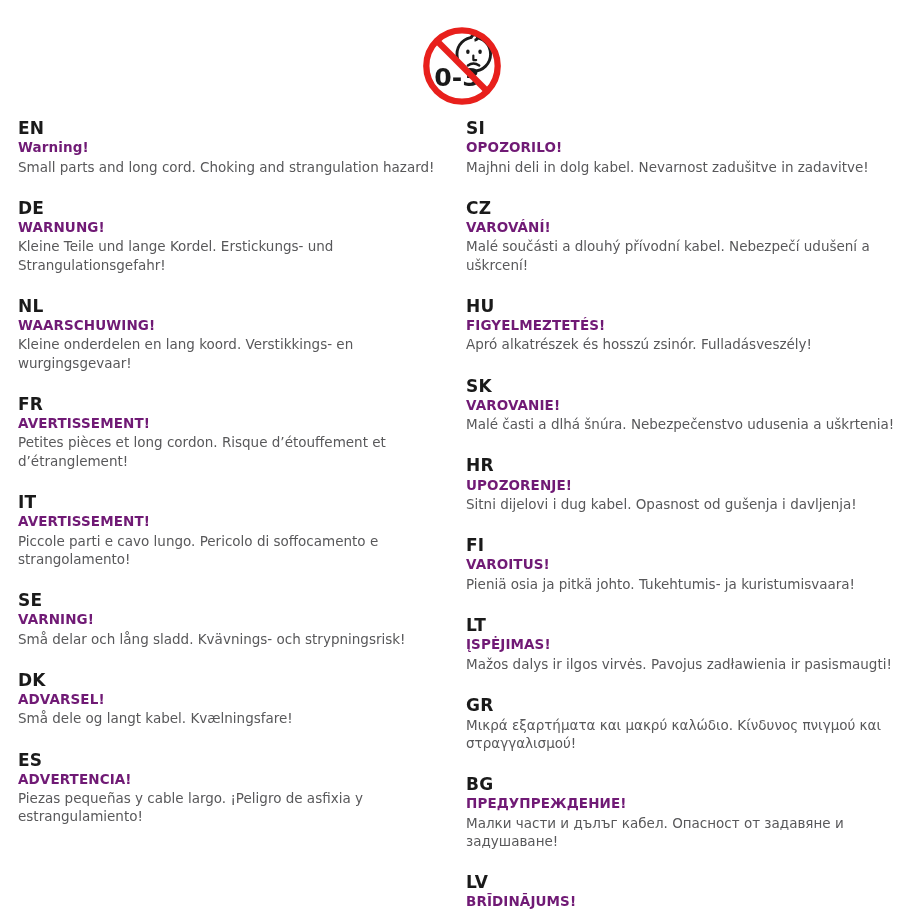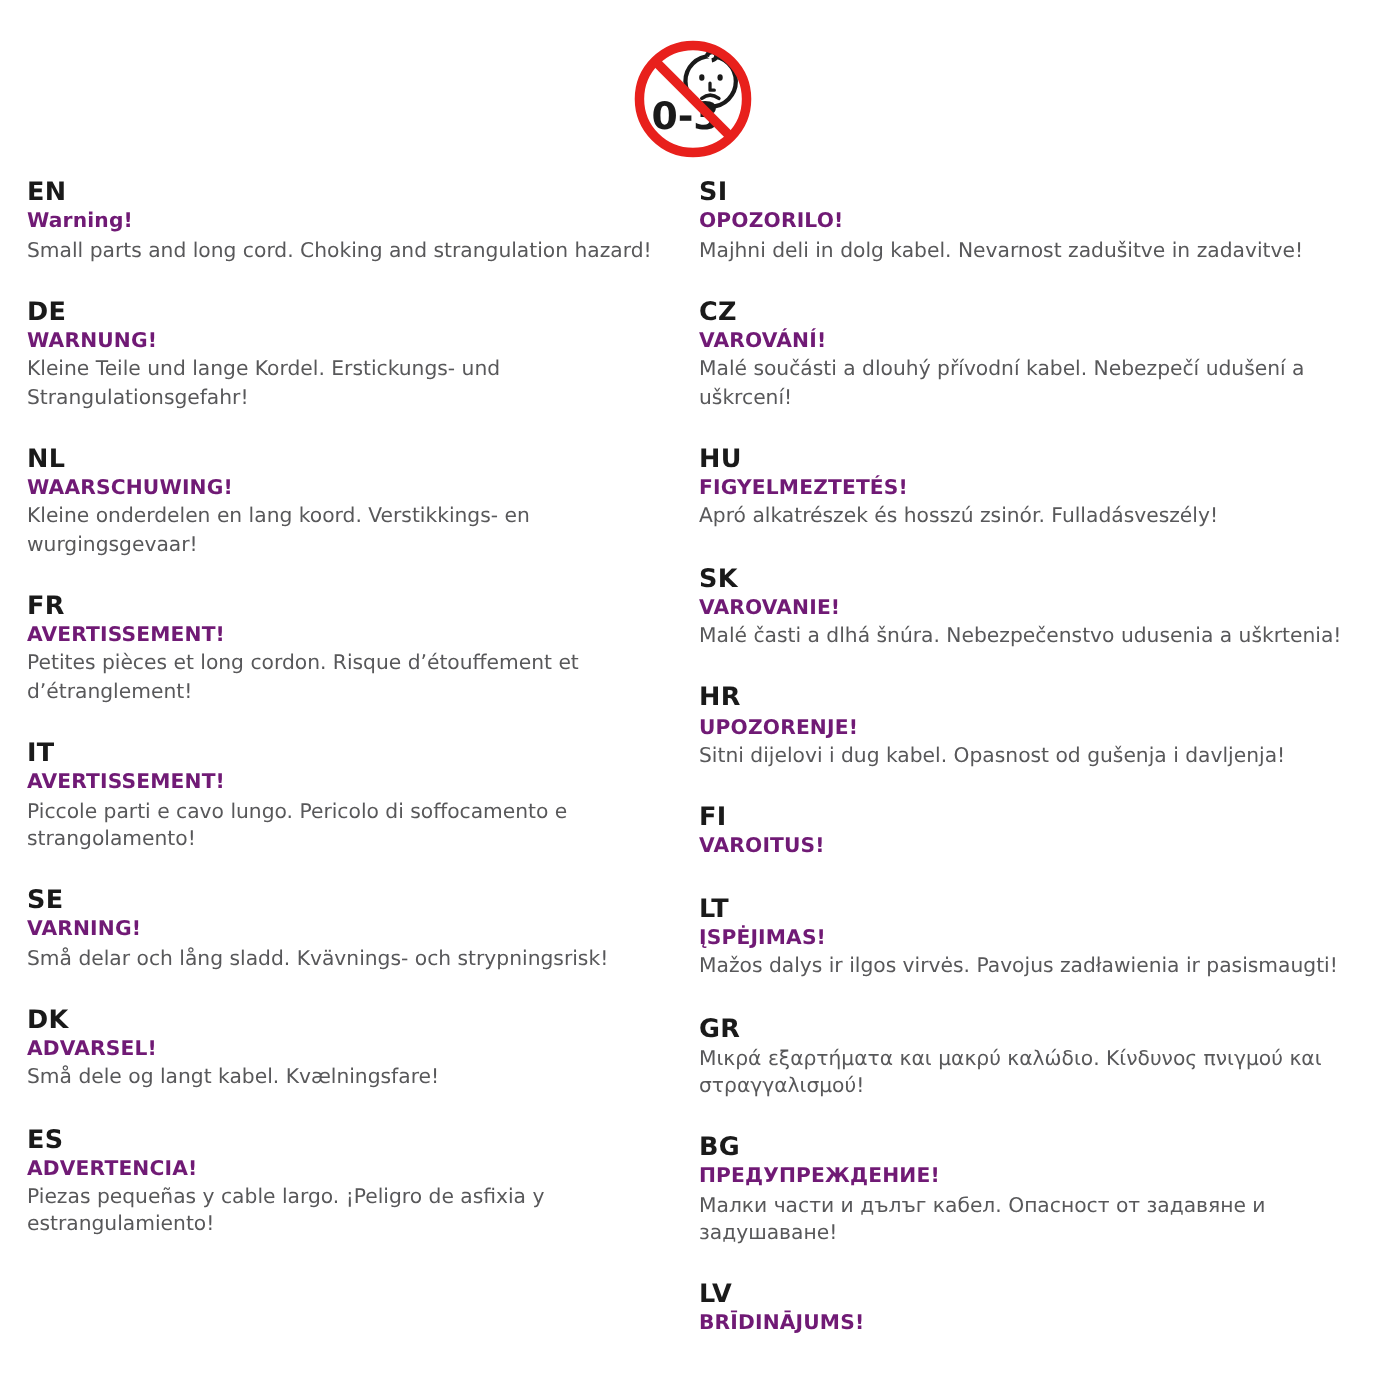--- a/index.html
+++ b/index.html
@@ -194,20 +194,21 @@
 
     <div class="warning-block">
       <div class="lang-code">HR</div>
       <div class="warning-word">UPOZORENJE!</div>
       <div class="warning-text">Sitni dijelovi i dug kabel. Opasnost od gušenja i davljenja!</div>
     </div>
 
     <div class="warning-block">
       <div class="lang-code">FI</div>
       <div class="warning-word">VAROITUS!</div>
+      <div class="warning-text">Pieniä osia ja pitkä johto. Tukehtumis- ja kuristumisvaara!</div>
     </div>
 
     <div class="warning-block">
       <div class="lang-code">LT</div>
       <div class="warning-word">ĮSPĖJIMAS!</div>
       <div class="warning-text">Mažos dalys ir ilgos virvės. Pavojus zadławienia ir pasismaugti!</div>
     </div>
 
     <div class="warning-block">
       <div class="lang-code">GR</div>

